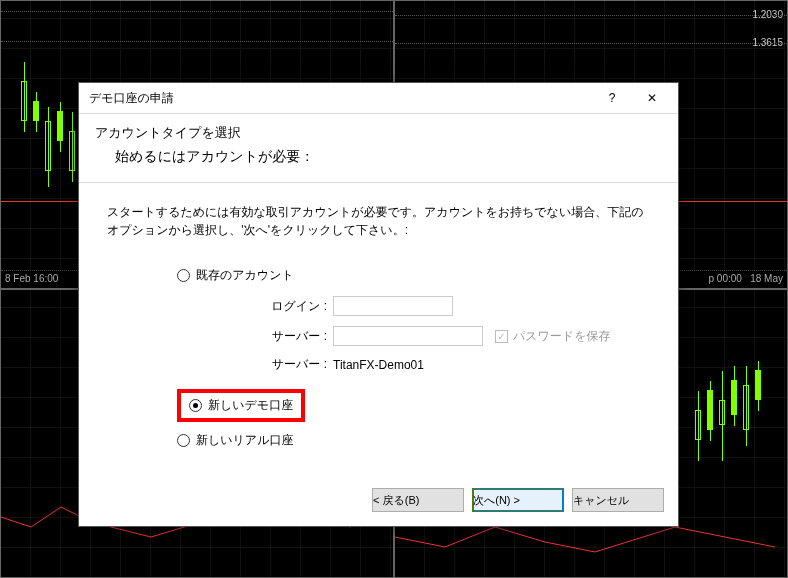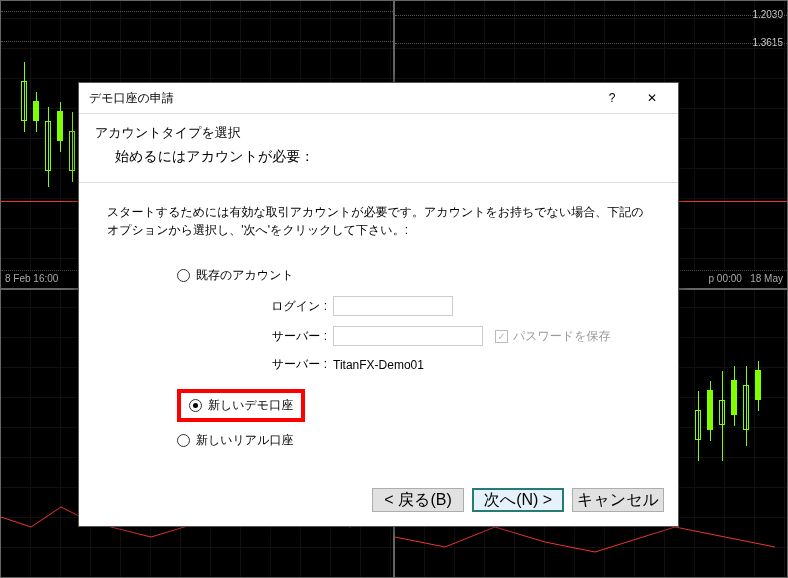--- a/index.html
+++ b/index.html
@@ -151,24 +151,23 @@
     bottom: 14px;
     right: 14px;
     display: flex;
     gap: 8px;
   }
   .btn {
     width: 92px;
     height: 24px;
     background: #e1e1e1;
     border: 1px solid #adadad;
-    font-size: 16px;
-    display: flex;
-    align-items: center;
-    justify-content: center;
+    font-size: 11px;
+    display: flex;
+    align-items: center;
     cursor: pointer;
   }
   .btn.default {
     border: 1px solid #4d7c0f;
     background: #e5f1fb;
     box-shadow: inset 0 0 0 1px #0078d7;
   }
 </style>
 </head>
 <body>

